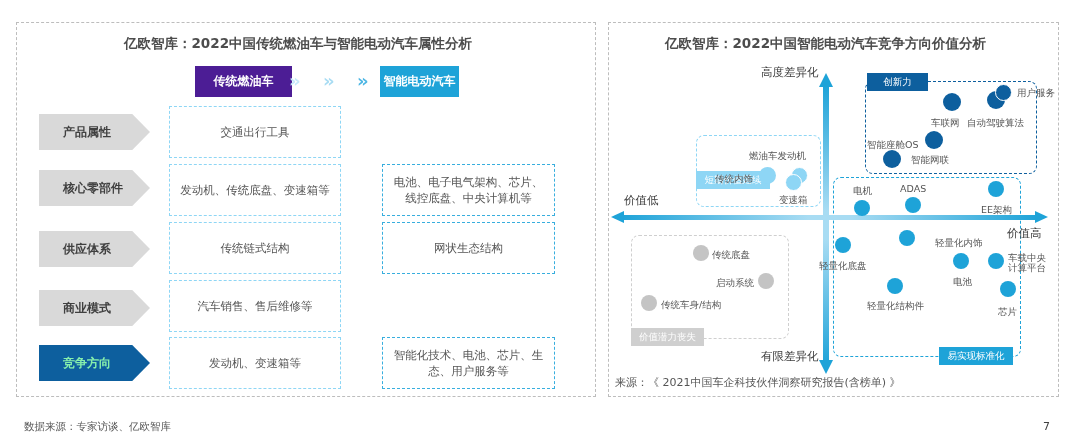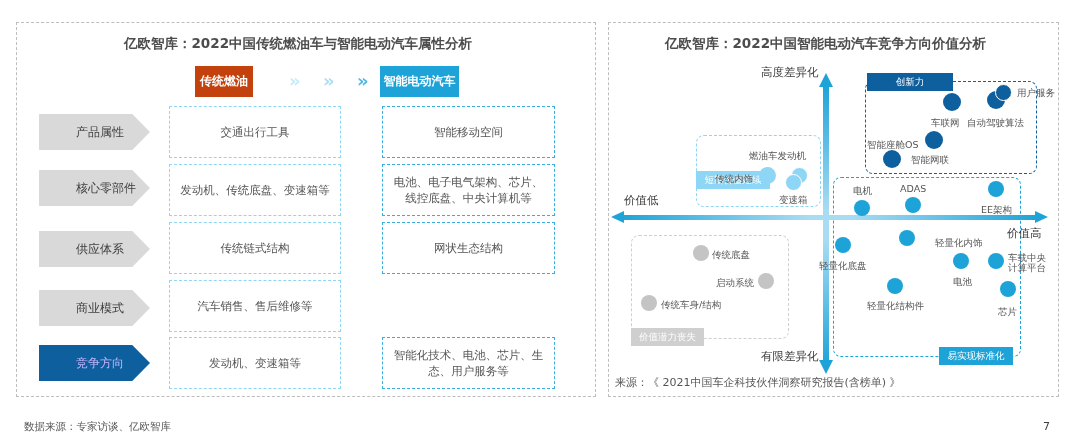--- a/index.html
+++ b/index.html
@@ -7,28 +7,28 @@
     body { position: relative; font-family: "DejaVu Sans", "Liberation Sans", sans-serif; color: #595959; }
 
     .panel { position: absolute; border: 1px dashed #bdbdbd; }
     #left-panel { left: 16px; top: 22px; width: 580px; height: 375px; }
     #right-panel { left: 608px; top: 22px; width: 451px; height: 375px; }
 
     .panel-title { position: absolute; top: 12px; left: 0; right: 16px; text-align: center; font-size: 13.5px; font-weight: bold; color: #4d4d4d; }
 
     
     .col-tag { position: absolute; top: 43px; height: 31px; line-height: 31px; text-align: center; color: #fff; font-size: 12px; font-weight: bold; }
-    #tag-old { left: 178px; width: 58px; background: #c2410c; }
+    #tag-old { left: 178px; width: 97px; background: #4c1d95; }
     #tag-new { left: 363px; width: 79px; background: #1ea3d8; }
     .chevrons { position: absolute; top: 43px; left: 268px; width: 90px; height: 31px; }
     .chev { position: absolute; top: 6px; font-size: 18px; font-weight: bold; line-height: 18px; }
 
     
-    .row-label { position: absolute; left: 22px; width: 111px; height: 36px; background: #d9d9d9; clip-path: polygon(0 0, 84% 0, 100% 50%, 84% 100%, 0 100%); font-size: 12px; font-weight: normal; color: #404040; display: flex; align-items: center; padding-left: 37px; }
-    .row-label.active { background: #0d5f9e; color: #c4b5fd; }
+    .row-label { position: absolute; left: 22px; width: 111px; height: 36px; background: #d9d9d9; clip-path: polygon(0 0, 84% 0, 100% 50%, 84% 100%, 0 100%); font-size: 12px; font-weight: bold; color: #404040; display: flex; align-items: center; padding-left: 24px; }
+    .row-label.active { background: #0d5f9e; color: #86efac; }
     .cell { position: absolute; height: 52px; display: flex; align-items: center; justify-content: center; text-align: center; font-size: 11.5px; color: #555; line-height: 16px; padding: 0 8px; }
     .cell.old { left: 152px; width: 172px; border: 1px dashed #8ed6f5; }
     .cell.new { left: 365px; width: 173px; border: 1.5px dashed #38aede; }
 
     .footer-src { position: absolute; left: 24px; top: 420px; font-size: 10.5px; color: #595959; }
     .page-num { position: absolute; left: 1043px; top: 420px; font-size: 11px; color: #404040; }
 
     
     .axis-v { position: absolute; left: 214px; top: 62px; width: 6px; height: 280px; background: linear-gradient(#1ea3d8, #a8dcf3 45%, #a8dcf3 55%, #1ea3d8); }
     .arrow-up { position: absolute; left: 210px; top: 50px; width: 0; height: 0; border-left: 7px solid transparent; border-right: 7px solid transparent; border-bottom: 14px solid #1ea3d8; }
@@ -56,21 +56,20 @@
   <div id="tag-old" class="col-tag">传统燃油车</div>
   <div class="chevrons">
     <span class="chev" style="left:4px;color:#c6eafa;">»</span>
     <span class="chev" style="left:38px;color:#a8dcf3;">»</span>
     <span class="chev" style="left:72px;color:#4db6e4;">»</span>
   </div>
   <div id="tag-new" class="col-tag">智能电动汽车</div>
 
   <div class="row-label" style="top:91px;">产品属性</div>
   <div class="cell old" style="top:83px;">交通出行工具</div>
-  <div class="cell new" style="top:83px;">智能移动空间</div>
 
   <div class="row-label" style="top:147px;">核心零部件</div>
   <div class="cell old" style="top:141px;">发动机、传统底盘、变速箱等</div>
   <div class="cell new" style="top:141px;">电池、电子电气架构、芯片、线控底盘、中央计算机等</div>
 
   <div class="row-label" style="top:208px;">供应体系</div>
   <div class="cell old" style="top:199px;">传统链式结构</div>
   <div class="cell new" style="top:199px;">网状生态结构</div>
 
   <div class="row-label" style="top:267px;">商业模式</div>
@@ -78,21 +77,21 @@
 
   <div class="row-label active" style="top:322px;">竞争方向</div>
   <div class="cell old" style="top:314px;">发动机、变速箱等</div>
   <div class="cell new" style="top:314px;">智能化技术、电池、芯片、生态、用户服务等</div>
 </div>
 
 <div id="right-panel" class="panel">
   <div class="panel-title">亿欧智库：2022中国智能电动汽车竞争方向价值分析</div>
 
   <div class="group" style="left:256px;top:58px;width:172px;height:93px;border:1.5px dashed #0d5f9e;"></div>
-  <div class="group-tag" style="left:258px;top:50px;width:86px;background:#0d5f9e;">创新力</div>
+  <div class="group-tag" style="left:258px;top:50px;width:61px;background:#0d5f9e;">创新力</div>
 
   <div class="group" style="left:87px;top:112px;width:125px;height:72px;border:1.5px dashed #8ed6f5;"></div>
   <div class="group-tag" style="left:87px;top:104px;width:74px;background:#8ed6f5;margin-top:44px;">短期价值延续</div>
 
   <div class="group" style="left:22px;top:212px;width:158px;height:104px;border:1.5px dashed #cfcfcf;"></div>
   <div class="group-tag" style="left:22px;top:305px;width:73px;background:#cfcfcf;">价值潜力丧失</div>
 
   <div class="group" style="left:224px;top:154px;width:188px;height:180px;border:1.5px dashed #1ea3d8;"></div>
   <div class="group-tag" style="left:330px;top:324px;width:74px;background:#1ea3d8;">易实现标准化</div>
 

